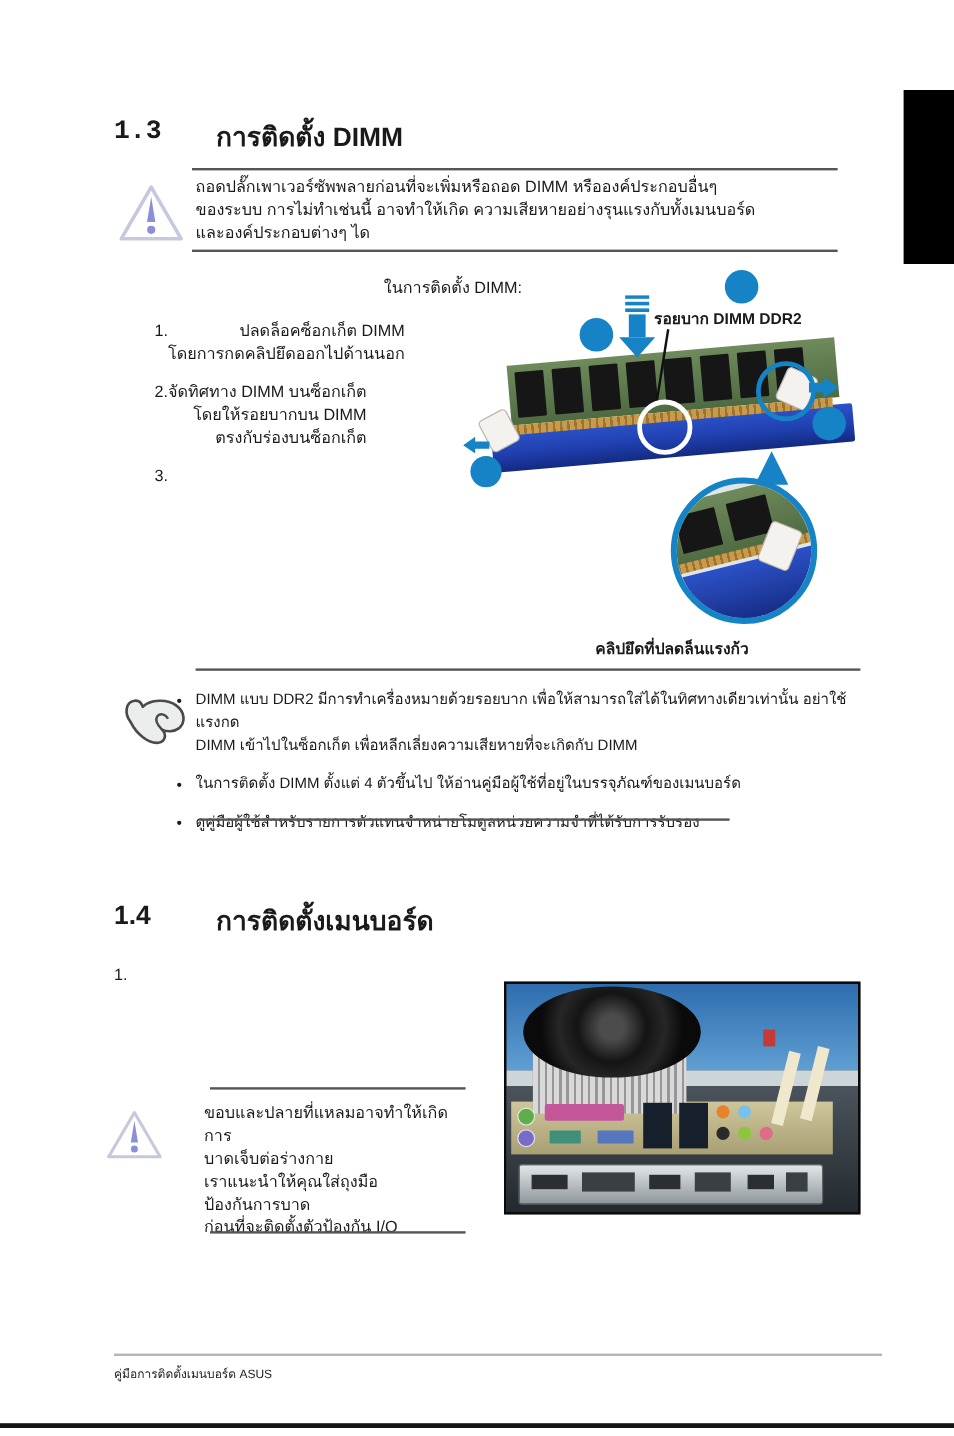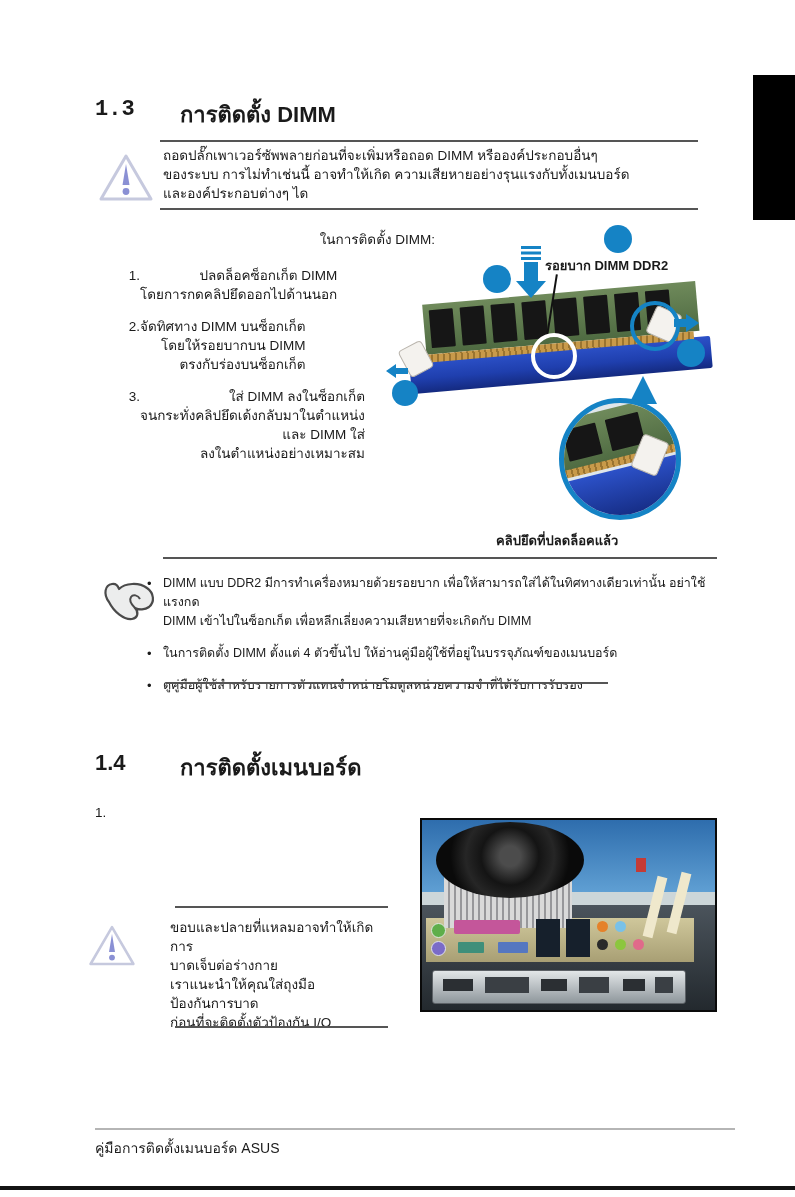--- a/index.html
+++ b/index.html
@@ -58,24 +58,20 @@
 โดยการกดคลิปยึดออกไปด้านนอก</span>
   </div>
   <div class="step">
     <span class="step-num">2.</span>
     <span class="pre">จัดทิศทาง DIMM บนซ็อกเก็ต
 โดยให้รอยบากบน DIMM
 ตรงกับร่องบนซ็อกเก็ต</span>
   </div>
   <div class="step">
     <span class="step-num">3.</span>
-    <span class="pre">ใส่ DIMM ลงในซ็อกเก็ต
-จนกระทั่งคลิปยึดเด้งกลับมาในตำแหน่ง
-และ DIMM ใส่
-ลงในตำแหน่งอย่างเหมาะสม</span>
   </div>
 </div>
 
 <div class="abs" style="left:420px;top:293px;width:280px;height:100px;transform:rotate(-5deg);">
   <div class="abs" style="left:-12px;top:56px;width:302px;height:32px;background:linear-gradient(#2c51c8 0%,#1f3fae 55%,#142a80 100%);border-radius:2px;"></div>
   <div class="abs" style="left:6px;top:0;width:268px;height:50px;background:linear-gradient(#6f8a5b,#4e6a41);display:flex;align-items:center;padding-left:6px;">
     <div class="chip" style="width:24px;height:38px;margin-right:7px;"></div>
     <div class="chip" style="width:24px;height:38px;margin-right:7px;"></div>
     <div class="chip" style="width:24px;height:38px;margin-right:7px;"></div>
     <div class="chip" style="width:24px;height:38px;margin-right:7px;"></div>
@@ -121,21 +117,21 @@
 <div class="abs" style="left:629px;top:376px;width:0;height:0;border-left:14px solid transparent;border-right:14px solid transparent;border-bottom:28px solid #1583c5;"></div>
 <div class="abs" style="left:559px;top:398px;width:112px;height:112px;border:5px solid #1583c5;border-radius:50%;overflow:hidden;background:#dfe6ea;z-index:3;">
   <div class="abs" style="left:-14px;top:2px;width:140px;height:52px;background:linear-gradient(#6f8a5b,#4e6a41);transform:rotate(-14deg);display:flex;align-items:center;padding-left:14px;">
     <div class="chip" style="width:34px;height:32px;margin-right:10px;"></div>
     <div class="chip" style="width:34px;height:32px;"></div>
   </div>
   <div class="abs" style="left:-16px;top:56px;width:130px;height:8px;background:repeating-linear-gradient(90deg,#c89a4a 0 4px,#9a7430 4px 6px);transform:rotate(-14deg);"></div>
   <div class="abs" style="left:-18px;top:66px;width:150px;height:52px;background:linear-gradient(#2c51c8,#142a80);transform:rotate(-14deg);"></div>
   <div class="abs clip" style="left:72px;top:34px;width:26px;height:34px;transform:rotate(22deg);"></div>
 </div>
-<div class="abs diagram-label" style="left:496px;top:530px;">คลิปยึดที่ปลดล็อคแล้ว</div>
+<div class="abs diagram-label" style="left:496px;top:530px;">คลิปยึดที่ปลดล็นแรงก้ว</div>
 
 <div class="abs rule" style="left:163px;top:557px;width:554px;"></div>
 <div class="abs" style="left:99px;top:580px;width:62px;height:50px;">
   <svg width="62" height="50" viewBox="0 0 62 50">
     <path d="M10 22 C4 14 6 5 13 4 C17 3.4 19 6 20 9 C26 3 40 2 48 8 C55 13 56 22 50 27 C46 30 40 30 36 28 C40 32 39 38 33 39 C25 40 15 32 10 22 Z" fill="#eceded" stroke="#4a4a4a" stroke-width="2.2" stroke-linejoin="round"></path>
     <path d="M36 28 C32 24 30 20 32 17 C34 14 39 15 41 19" fill="none" stroke="#4a4a4a" stroke-width="2"></path>
   </svg>
 </div>
 <div class="abs small-txt" style="left:147px;top:574px;width:578px;">
   <div class="note-item">
@@ -206,14 +202,14 @@
     <div class="abs" style="left:10px;top:8px;width:30px;height:12px;background:#2b2f33;"></div>
     <div class="abs" style="left:52px;top:6px;width:44px;height:16px;background:#3a3f44;"></div>
     <div class="abs" style="left:108px;top:8px;width:26px;height:12px;background:#2b2f33;"></div>
     <div class="abs" style="left:146px;top:6px;width:30px;height:16px;background:#3a3f44;"></div>
     <div class="abs" style="left:190px;top:8px;width:22px;height:12px;background:#2b2f33;"></div>
     <div class="abs" style="left:222px;top:6px;width:18px;height:16px;background:#3a3f44;"></div>
   </div>
 </div>
 
 <div class="abs rule-light" style="left:95px;top:1128px;width:640px;"></div>
-<div class="abs" style="left:95px;top:1137px;font-size:14px;">คู่มือการติดตั้งเมนบอร์ด ASUS</div>
+<div class="abs" style="left:95px;top:1137px;font-size:10px;">คู่มือการติดตั้งเมนบอร์ด ASUS</div>
 <div class="abs" style="left:0;top:1186px;width:795px;height:4px;background:#141414;"></div>
 
 </body></html>

